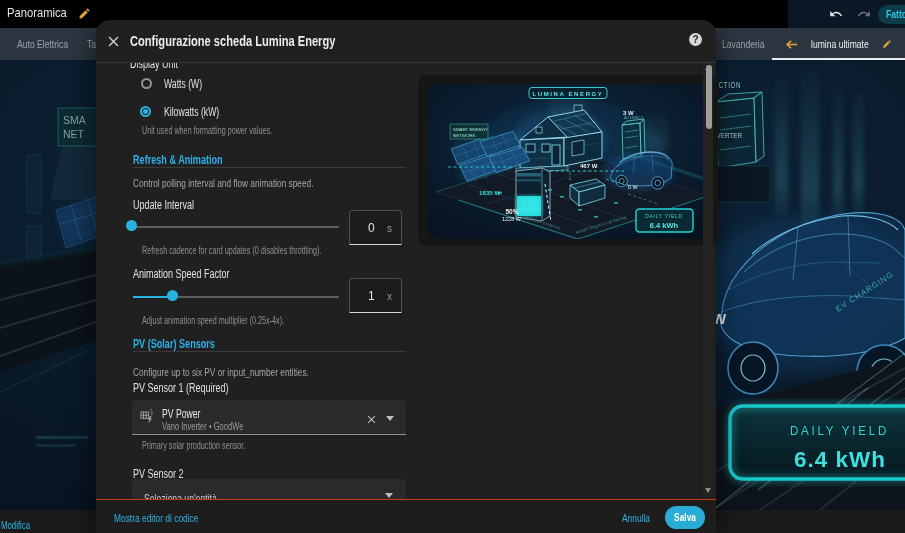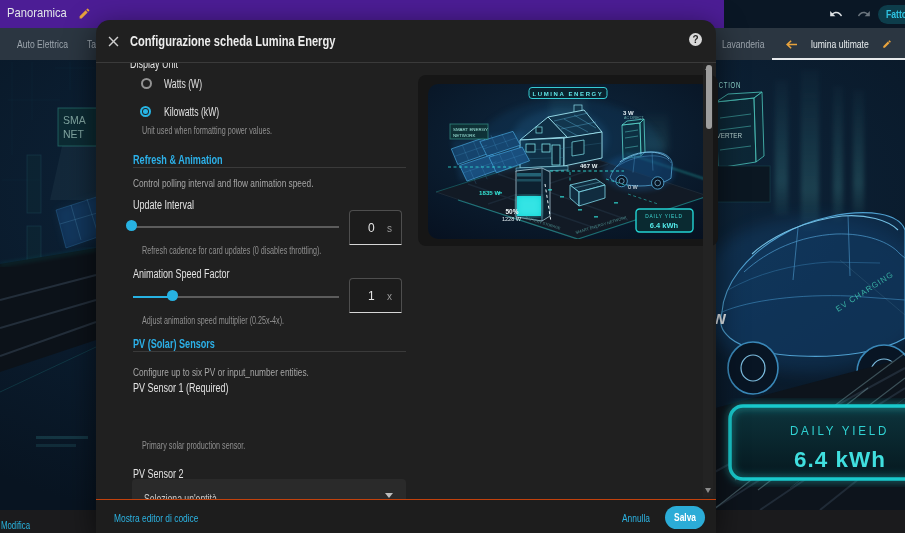--- a/index.html
+++ b/index.html
@@ -1,17 +1,17 @@
 <!DOCTYPE html>
 <html><head><meta charset="utf-8"><style>
 html,body{margin:0;padding:0}
 body{width:905px;height:533px;overflow:hidden;position:relative;background:#0a1725;font-family:"Liberation Sans",sans-serif;-webkit-font-smoothing:antialiased;will-change:transform}
 .abs{position:absolute}
 
-#hdr{left:0;top:0;width:724px;height:28px;background:#4c1d95}
+#hdr{left:0;top:0;width:788px;height:28px;background:#000000}
 #hdr .title{left:7px;top:5px;font-size:13.5px;color:#e3e7ea;transform:scaleX(.83);transform-origin:0 50%;white-space:nowrap}
 #tabs{left:0;top:28px;width:905px;height:32px;background:#2b3641}
 .tab{top:10px;font-size:11px;color:#9ba4ac;transform:scaleX(.78);transform-origin:0 50%;white-space:nowrap}
 #tabline{left:772px;top:58px;width:133px;height:2px;background:#e8eaec}
 #bgbottom{left:0;top:510px;width:905px;height:23px;background:#1b1b1d}
 #modifica{left:1px;top:520px;font-size:10px;color:#29b5e0;transform:scaleX(.78);transform-origin:0 50%}
 
 .pencil{width:13px;height:13px}
 
 #fatto{left:878px;top:5px;width:50px;height:19px;background:#0d3d4b;border-radius:10px;color:#2ec3e2;font-size:11.5px;font-weight:bold;line-height:19px;padding-left:8px}#fatto span{display:inline-block;transform:scaleX(.75);transform-origin:0 50%}
@@ -220,20 +220,38 @@
     <div class="abs numbox" style="left:237px;top:215px">
         <div class="v">1</div>
         <div class="u">x</div>
       </div>
     <div class="abs cap" style="left:30px;top:252px">Adjust animation speed multiplier (0.25x-4x).</div>
 
     <div class="abs sect" style="left:21px;top:273px">PV (Solar) Sensors</div>
     <div class="abs divl" style="left:21px;top:288px;width:273px"></div>
     <div class="abs body" style="left:21px;top:302.5px">Configure up to six PV or input_number entities.</div>
     <div class="abs lbl" style="left:21px;top:317.5px">PV Sensor 1 (Required)</div>
+    <div class="abs picker" style="left:20px;top:337px;height:34px">
+      <svg class="abs" style="left:8px;top:9px" width="14" height="16" viewBox="0 0 14 16">
+        <g stroke="#9a9a9a" fill="none" stroke-width="1">
+          <rect x="1" y="3" width="7.6" height="6.4"></rect>
+          <path d="M3.5 3 V9.4 M6.1 3 V9.4 M1 6.2 H8.6"></path>
+        </g>
+        <g stroke="#9a9a9a" stroke-width="1">
+            <path d="M10.2 1.2 L11.6 .4 M10.8 3 L12.6 2.6 M11 4.8 L13 4.8"></path>
+          </g>
+        <polygon points="10.2,6.8 7.8,10.8 9.4,10.8 8.4,14.4 12.2,9.6 10.4,9.6 11.8,6.8" fill="#9a9a9a"></polygon>
+      </svg>
+      <div class="abs ptx" style="left:30px;top:7px;font-size:12px;color:#e6e6e6">PV Power</div>
+      <div class="abs ptx" style="left:30px;top:20px;font-size:10.5px;color:#9b9b9b">Vano Inverter • GoodWe</div>
+      <svg class="abs" style="left:233px;top:13px" width="13" height="13" viewBox="0 0 24 24">
+          <path fill="#bdbdbd" d="M19 6.41 17.59 5 12 10.59 6.41 5 5 6.41 10.59 12 5 17.59 6.41 19 12 13.41 17.59 19 19 17.59 13.41 12z"></path>
+        </svg>
+      <div class="abs" style="left:254px;top:16px;width:0;height:0;border-left:4px solid transparent;border-right:4px solid transparent;border-top:5px solid #bdbdbd"></div>
+    </div>
     <div class="abs cap" style="left:30px;top:377px">Primary solar production sensor.</div>
     <div class="abs lbl" style="left:21px;top:404px">PV Sensor 2</div>
     <div class="abs picker" style="left:20px;top:416px;height:34px">
       <div class="abs ptx" style="left:12px;top:13px;font-size:12px;color:#c9c9c9">Seleziona un'entità</div>
       <div class="abs" style="left:253px;top:14px;width:0;height:0;border-left:4px solid transparent;border-right:4px solid transparent;border-top:5px solid #bdbdbd"></div>
     </div>
 
     <div class="abs" style="left:306px;top:12px;width:300px;height:171px;background:#161616;border-radius:8px"></div>
     <svg class="abs" id="card" style="left:316px;top:21px;border-radius:10px" width="284" height="155" viewBox="0 0 284 155">
       <defs>

